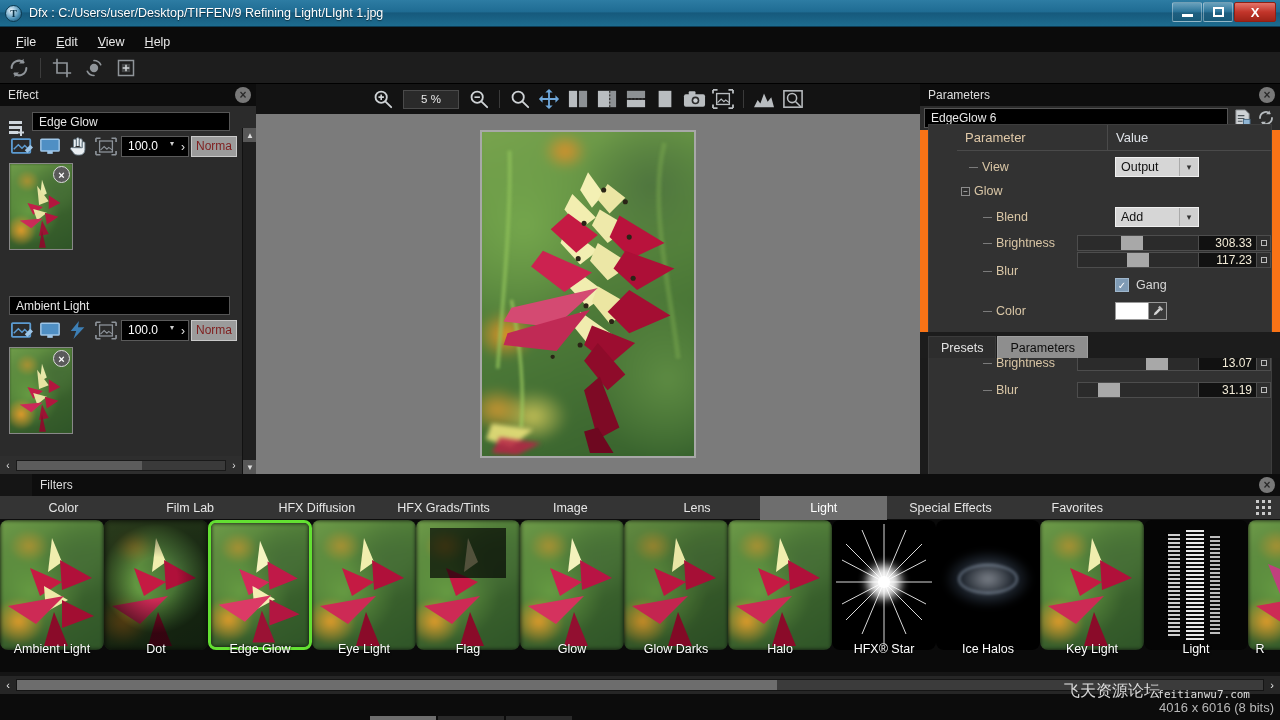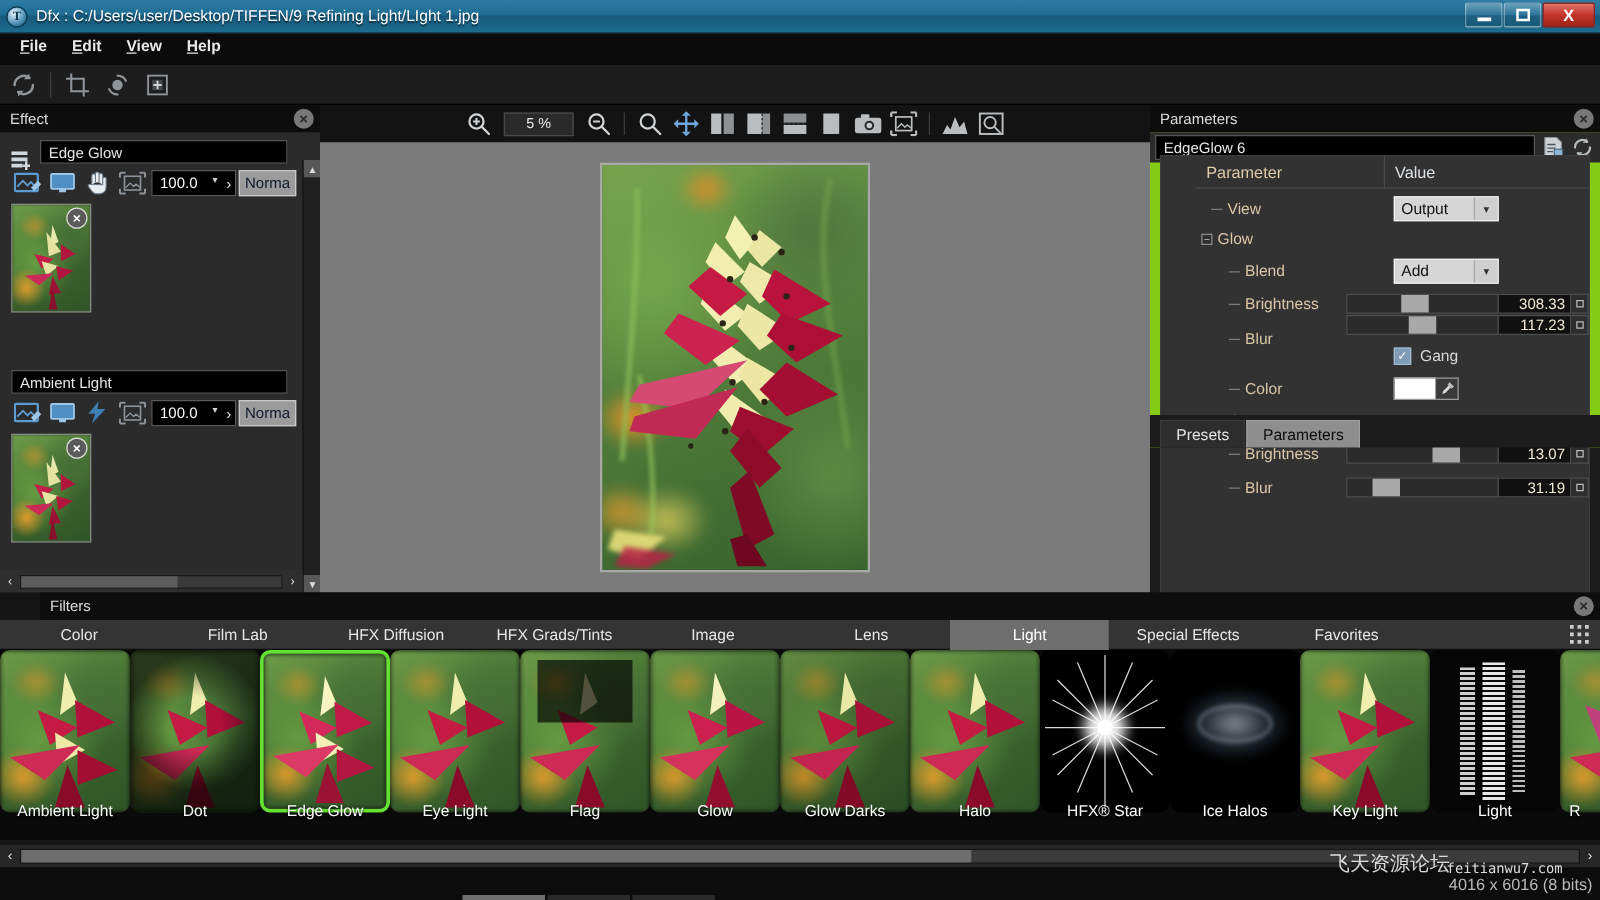--- a/index.html
+++ b/index.html
@@ -42,21 +42,21 @@
   .winbtn.close {
     background: linear-gradient(to bottom, #e4756b, #c2352a 50%, #9e2318);
     border-color: #8f2014; width: 42px; font-size: 13px; font-weight: bold;
   }
   .winbtn .min-glyph { display:block; width:11px; height:3px; background:#fff; margin-top:6px; }
   .winbtn .max-glyph { display:block; width:11px; height:10px; border:2px solid #fff; }
 
   
   .menubar {
     position: absolute; left: 0; top: 27px; width: 1280px; height: 25px;
-    background: #0b0b0b; display: flex; align-items: flex-start; padding-left: 8px; gap: 4px; font-weight: bold;
+    background: #0b0b0b; display: flex; align-items: flex-end; padding-left: 8px; gap: 4px;
   }
   .menu-item {
     padding: 3px 8px; font-size: 12.5px; color: #e9e9e9; cursor: default;
   }
   .menu-item u { text-decoration: underline; }
 
   
   .maintoolbar {
     position: absolute; left: 0; top: 52px; width: 1280px; height: 32px;
     background: #1d1d1d; border-bottom: 1px solid #000;
@@ -92,21 +92,21 @@
   .layer-ctrls { display: flex; align-items: center; gap: 2px; margin: 4px 0 0 9px; }
   .ctrl-ico { width: 26px; height: 22px; display: flex; align-items: center; justify-content: center; }
   .num-field {
     width: 68px; height: 21px; background: #000; border: 1px solid #5a5a5a;
     display: flex; align-items: center; color: #fff; font-size: 12px; padding-left: 6px; position: relative;
   }
   .num-spin { position: absolute; right: 14px; top: 3px; font-size: 8px; color: #cfcfcf; line-height: 7px; }
   .num-arrow { position: absolute; right: 3px; top: 3px; font-size: 12px; color: #e4e4e4; }
   .blend-sel {
     width: 46px; height: 21px; background: #9b9b9b; border: 1px solid #c9c9c9;
-    color: #0f172a; font-size: 12px; display: flex; align-items: center; padding-left: 4px;
+    color: #7f1d1d; font-size: 12px; display: flex; align-items: center; padding-left: 4px;
     overflow: hidden; white-space: nowrap;
   }
   .thumb-row { position: relative; margin: 6px 0 0 9px; }
   .layer-thumb {
     width: 64px; height: 87px; border: 1px solid #888; position: relative; overflow: hidden;
     background: #3a5a2a;
   }
   .thumb-x {
     position: absolute; right: 2px; top: 2px; width: 17px; height: 17px; border-radius: 50%;
     background: #5a5a5a; border: 1px solid #ddd; color: #fff; font-size: 11px; font-weight: bold;
@@ -157,21 +157,21 @@
     position: absolute; left: 0; top: 30px; width: 664px; height: 360px; background: #7b7b7b;
     display: flex; align-items: center; justify-content: center;
   }
   .photo {
     width: 216px; height: 328px; border: 2px solid #a8a8a8; position: relative; overflow: hidden;
     background: #3b6b2d;
   }
   .vt-sep { width: 1px; height: 18px; background: #3a3a3a; margin: 0 4px; }
 
   
-  .params-panel { position: absolute; left: 920px; top: 84px; width: 360px; height: 274px; background: #84cc16; }
+  .params-panel { position: absolute; left: 920px; top: 84px; width: 360px; height: 274px; background: #f97316; }
   .param-name-row {
     position: absolute; left: 0; top: 22px; width: 360px; height: 24px;
     display: flex; align-items: center; padding: 0 4px; gap: 4px; background: #2b2b2b;
   }
   .param-name-field {
     flex: 1; height: 20px; background: #000; border: 1px solid #555; color: #e8e8e8;
     font-size: 12px; display: flex; align-items: center; padding-left: 6px;
   }
   .pn-ico { width: 20px; height: 20px; display: flex; align-items: center; justify-content: center; }
 

